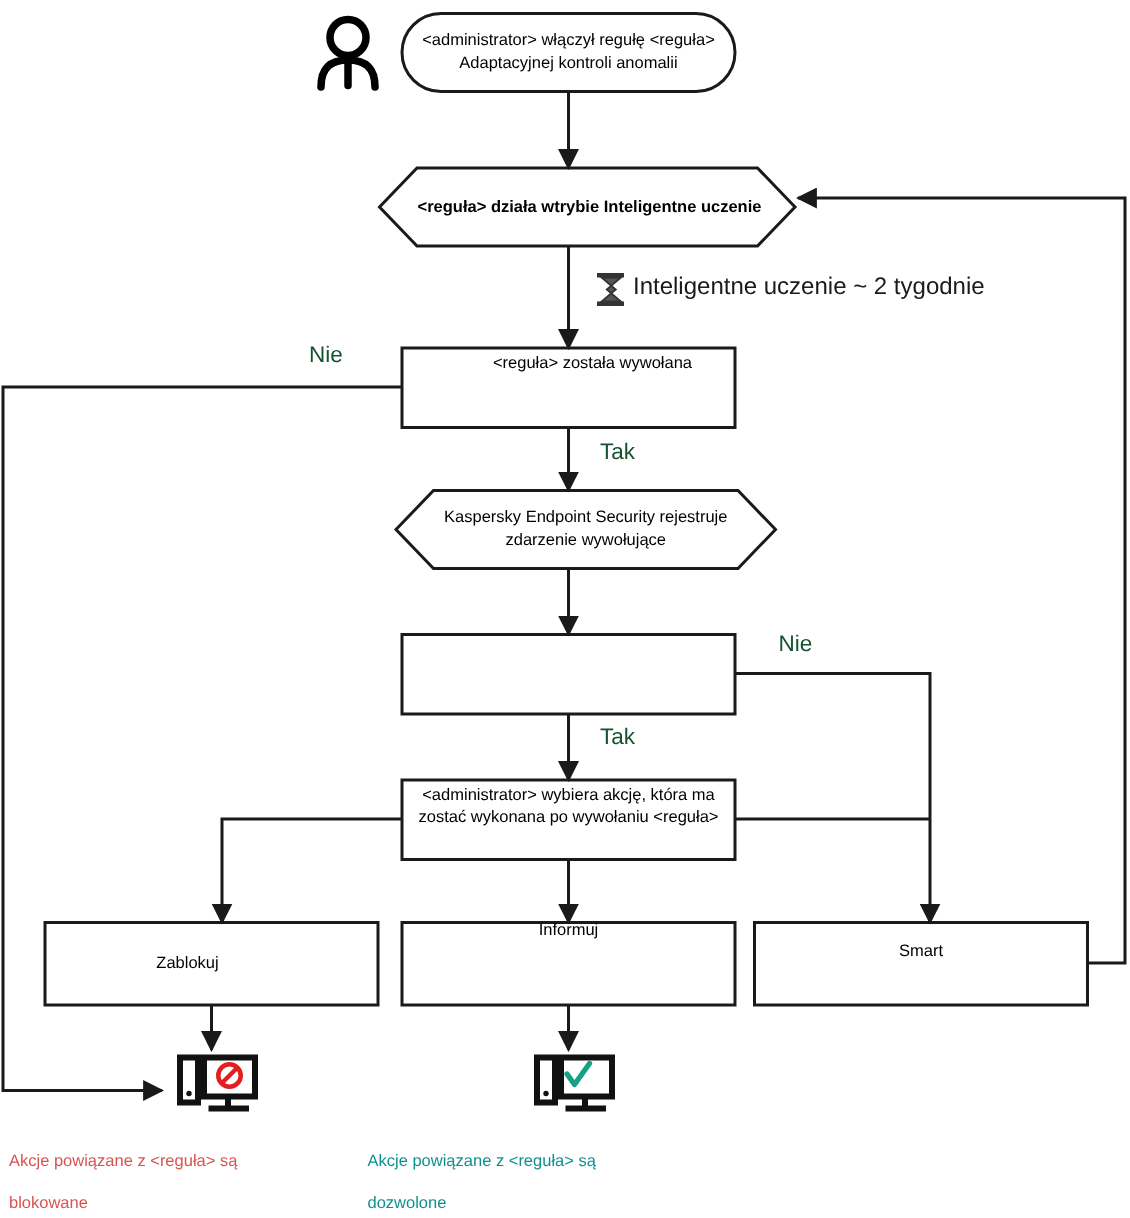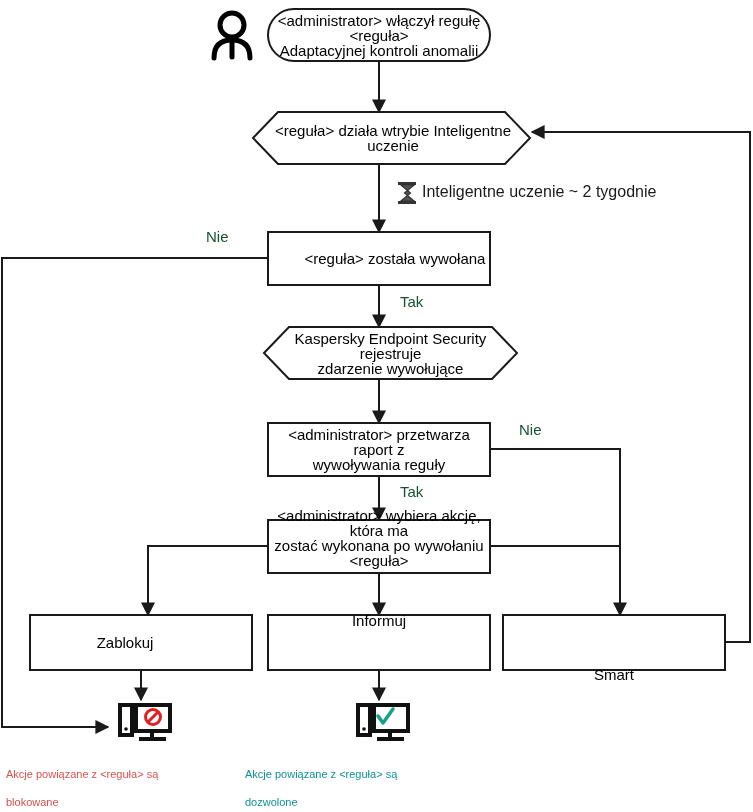--- a/index.html
+++ b/index.html
@@ -25,21 +25,21 @@
     top: 0;
     width: 753px;
     height: 812px;
   }
   .node-text {
     position: absolute;
     display: flex;
     align-items: center;
     justify-content: center;
     text-align: center;
-    font-size: 15px;
+    font-size: 11px;
     line-height: 15px;
     color: #000000;
     pointer-events: none;
     white-space: pre-line;
   }
   .edge-label {
     position: absolute;
     font-size: 15px;
     color: #14532d;
     white-space: nowrap;
@@ -142,38 +142,36 @@
       <rect x="374" y="705" width="34" height="26" fill="none" stroke="#111111" stroke-width="4"></rect>
       <rect x="388" y="731" width="4" height="7" fill="#111111"></rect>
       <rect x="377" y="737" width="27" height="4" fill="#111111"></rect>
       <path d="M 378 716 L 383 723 L 393 709" fill="none" stroke="#16a085" stroke-width="3.5" stroke-linecap="round" stroke-linejoin="round"></path>
     </g>
   </svg>
 
   <div class="node-text" style="left:268px; top:9px; width:222px; height:52px;">&lt;administrator&gt; włączył regułę &lt;reguła&gt;
 Adaptacyjnej kontroli anomalii</div>
 
-  <div class="node-text" style="left:265px; top:112px; width:256px; height:52px;">&lt;reguła&gt; działa wtrybie Inteligentne uczenie</div>
+  <div class="node-text" style="left:265px; top:112px; width:256px; height:52px;font-weight:bold;">&lt;reguła&gt; działa wtrybie Inteligentne uczenie</div>
 
-  <div class="node-text" style="left:268px; top:232px; width:254px; height:53px;">&lt;reguła&gt; została wywołana</div>
+  <div class="node-text" style="left:268px; top:216px; width:254px; height:53px;">&lt;reguła&gt; została wywołana</div>
 
   <div class="node-text" style="left:275px; top:327px; width:231px; height:52px;">Kaspersky Endpoint Security rejestruje
 zdarzenie wywołujące</div>
 
-  <div class="node-text" style="left:268px; top:423px; width:222px; height:53px;">&lt;administrator&gt; przetwarza raport z
-wywoływania reguły</div>
 
   <div class="node-text" style="left:268px; top:520px; width:222px; height:36px;">&lt;administrator&gt; wybiera akcję, która ma
 zostać wykonana po wywołaniu &lt;reguła&gt;</div>
 
   <div class="node-text" style="left:30px; top:615px; width:190px; height:55px;">Zablokuj</div>
 
   <div class="node-text" style="left:268px; top:593px; width:222px; height:55px;">Informuj</div>
 
-  <div class="node-text" style="left:503px; top:615px; width:222px; height:38px;margin-top:40px;">Smart</div>
+  <div class="node-text" style="left:503px; top:615px; width:222px; height:38px;">Smart</div>
 
   <div class="edge-label" style="left:206px; top:228px;">Nie</div>
 
   <div class="edge-label" style="left:400px; top:293px;">Tak</div>
 
   <div class="edge-label" style="left:519px; top:421px;">Nie</div>
 
   <div class="edge-label" style="left:400px; top:483px;">Tak</div>
 
   <div class="note-label" style="left:422px; top:183px;">Inteligentne uczenie ~ 2 tygodnie</div>

